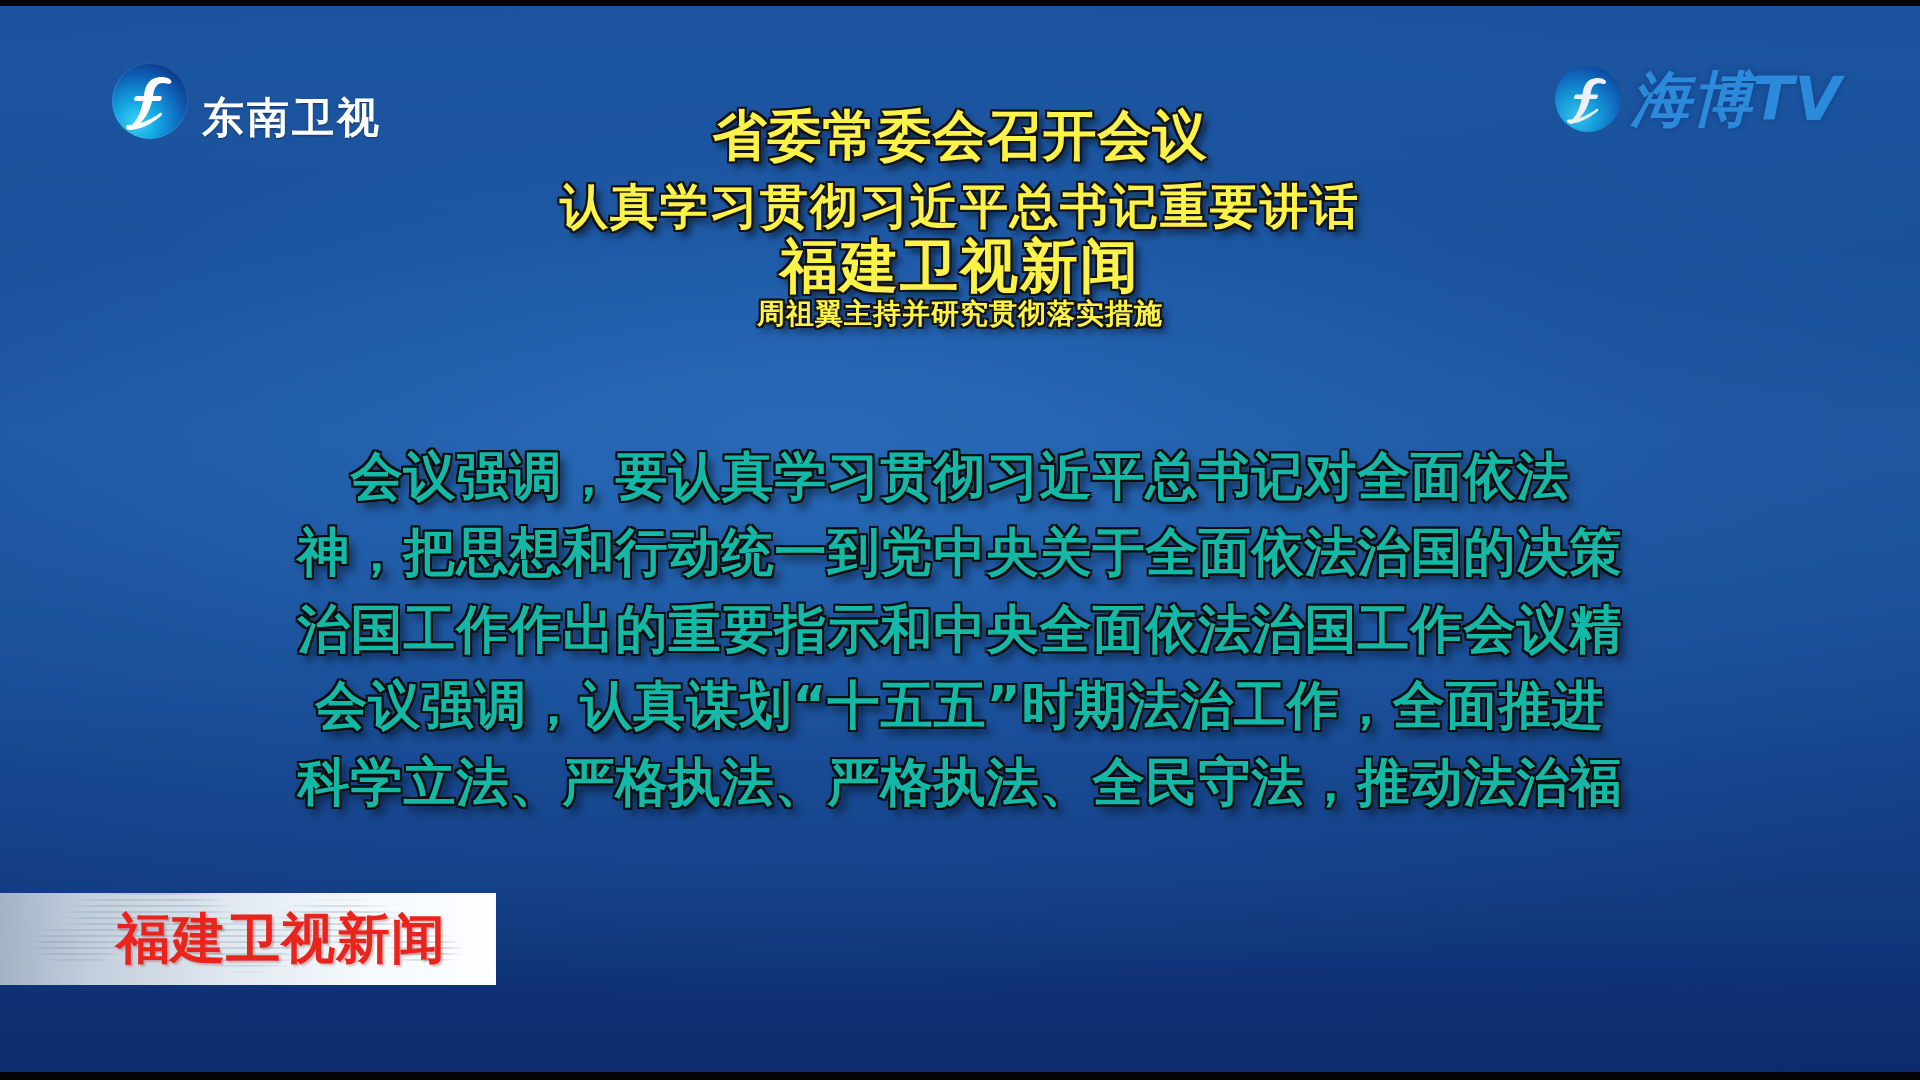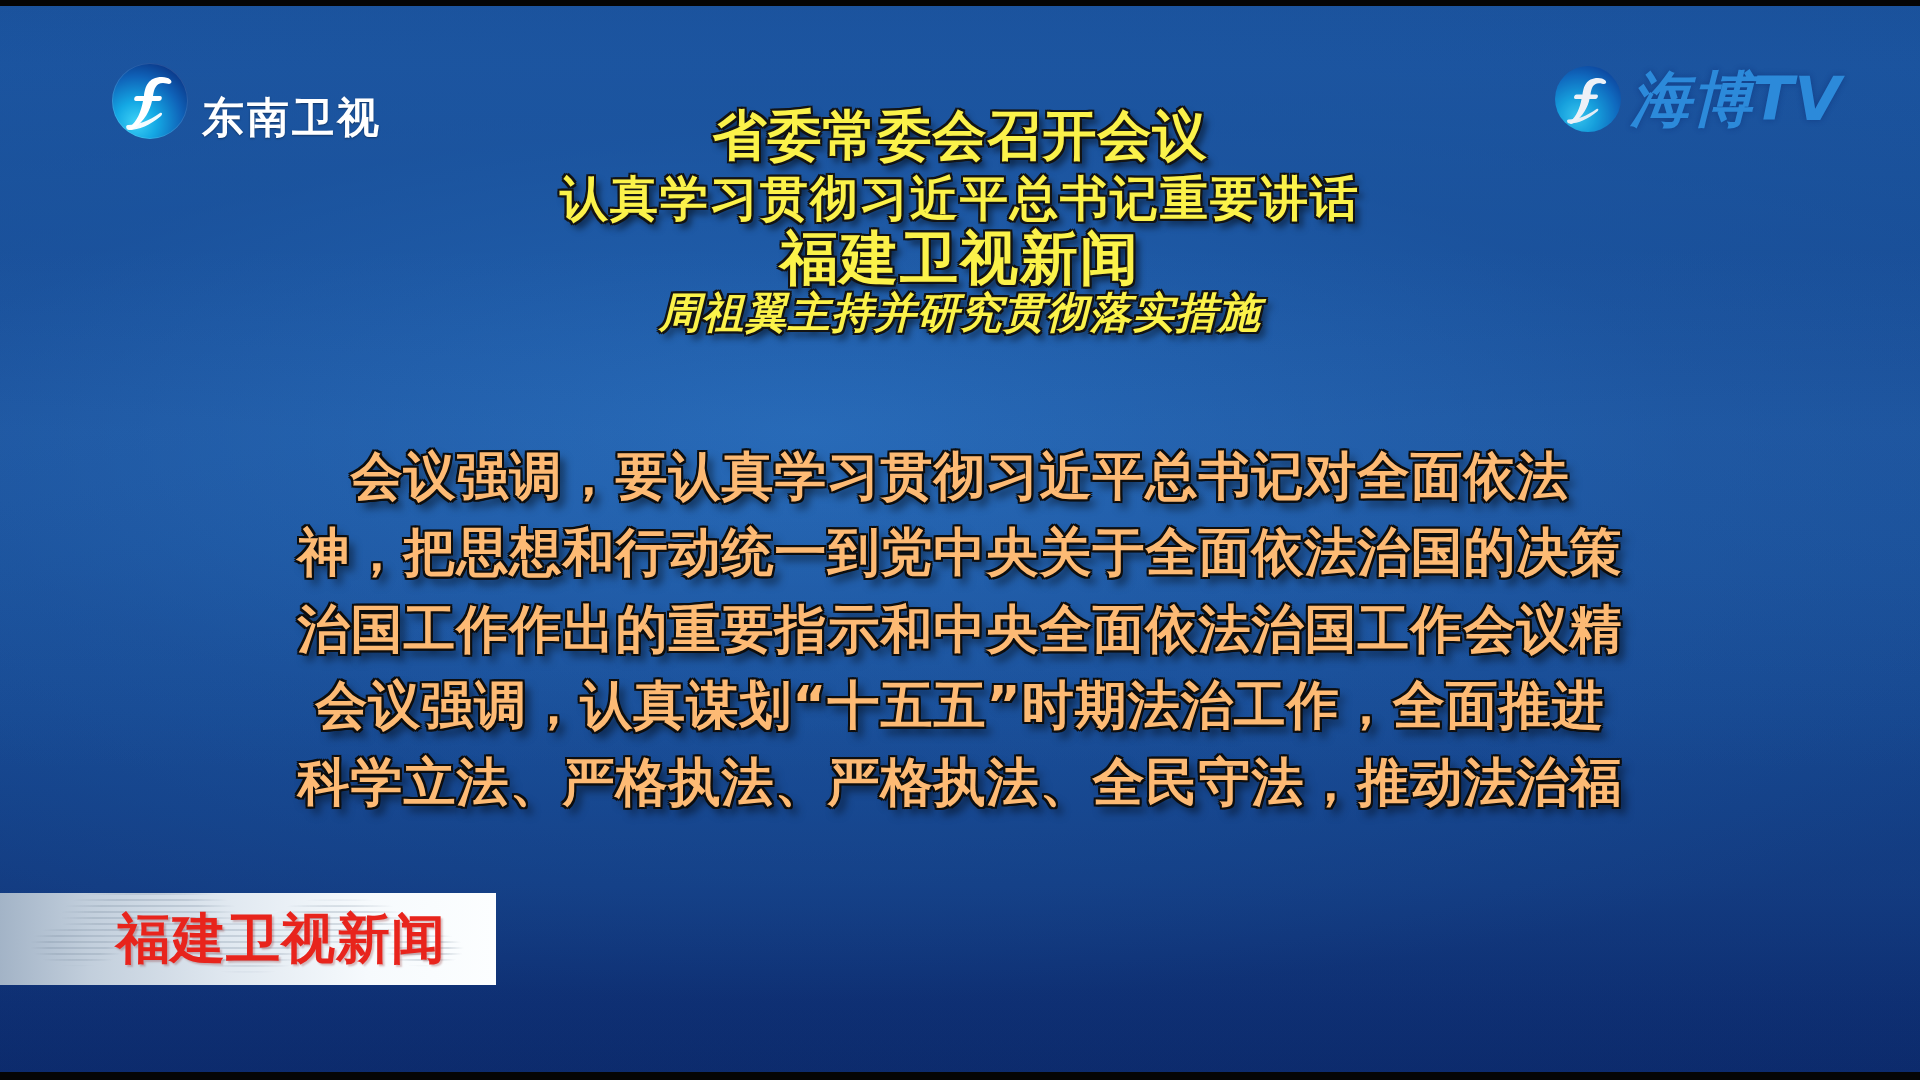--- a/index.html
+++ b/index.html
@@ -118,34 +118,34 @@
       2px 0 0 #141414,
       -2px 0 0 #141414,
       0 2px 0 #141414,
       0 -2px 0 #141414,
       2px 2px 0 #141414,
       -2px 2px 0 #141414,
       2px -2px 0 #141414,
       -2px -2px 0 #141414,
       5px 6px 7px rgba(0,0,0,0.62);
   }
-  .hl-1 { font-size: 54px; margin-bottom: 11px; }
+  .hl-1 { font-size: 54px; margin-bottom: 19px; }
   .hl-2 { font-size: 48px; margin-bottom: 6px; letter-spacing: 2px; }
   .hl-3 { font-size: 58px; margin-bottom: 4px; letter-spacing: 2px; }
-  .hl-4 { font-size: 42px; letter-spacing: 1px; font-style: italic; }
+  .hl-4 { font-size: 28px; letter-spacing: 1px; }
 
   
   .body-text {
     position: absolute;
     left: 0; right: 0;
     top: 438px;
     text-align: center;
   }
   .bd-line {
-    color: #fdba74;
+    color: #14b8a6;
     font-size: 52px;
     font-weight: 700;
     line-height: 1.47;
     letter-spacing: 1px;
     white-space: nowrap;
     text-shadow:
       2px 0 0 #0e0e0e,
       -2px 0 0 #0e0e0e,
       0 2px 0 #0e0e0e,
       0 -2px 0 #0e0e0e,

